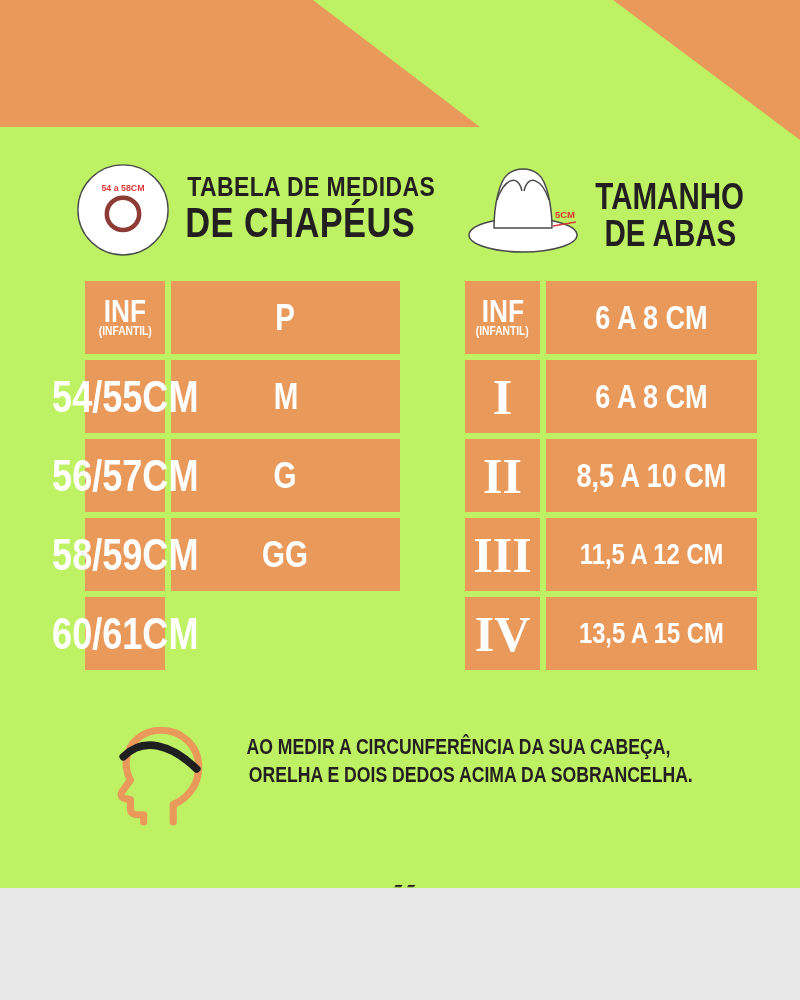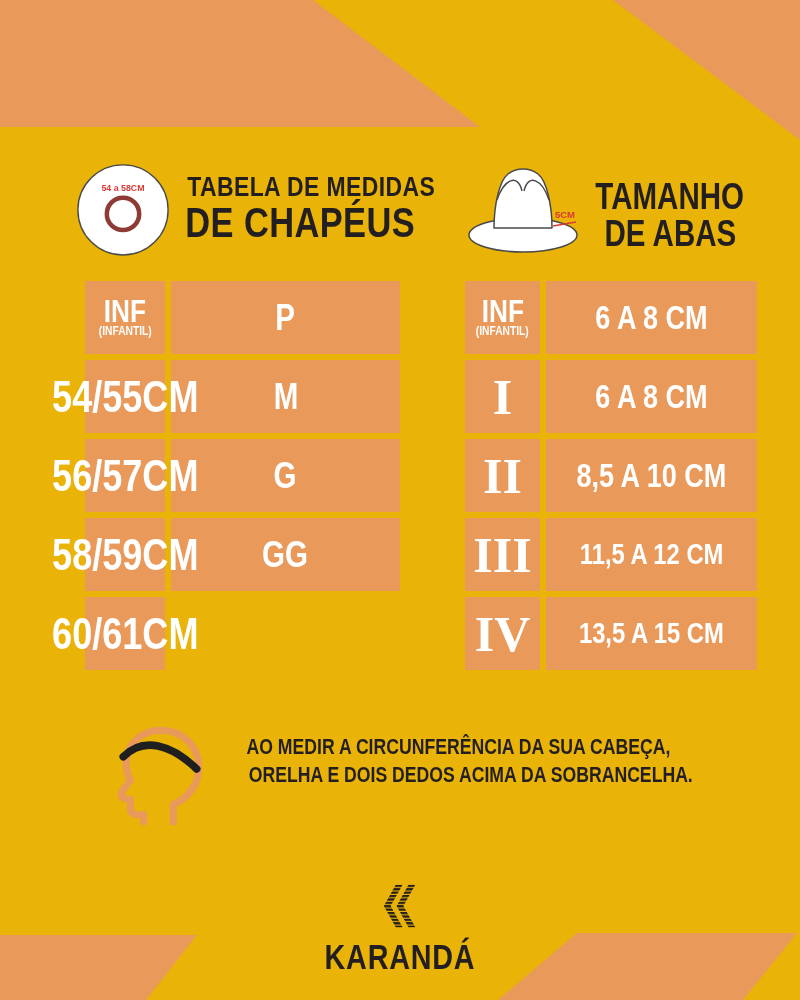--- a/index.html
+++ b/index.html
@@ -1,17 +1,17 @@
 <!DOCTYPE html>
 <html><head>
 <meta charset="utf-8">
 <style>
   * { margin:0; padding:0; box-sizing:border-box; }
   body { background:#e8e8e8; font-family:"Liberation Sans","DejaVu Sans",sans-serif; }
-  .poster{ position:relative; width:800px; height:1000px; background:#eab308; overflow:hidden; margin:0 auto; }
+  .poster{ position:relative; width:800px; height:888px; background:#bef264; overflow:hidden; margin:0 auto; }
   .deco{ position:absolute; inset:0; width:800px; height:1000px; z-index:0; }
 
   .cond{ display:inline-block; transform:scaleX(.82); transform-origin:center; white-space:nowrap; }
 
   
   .hdr-icon{ position:absolute; z-index:2; }
   .hdr-text{ position:absolute; z-index:2; text-align:center; color:#231F20; font-weight:bold; }
   .hdr-left-text{ left:160px; top:172px; width:240px; }
   .hdr-left-text .l1{ font-size:28px; line-height:30px; letter-spacing:.5px; }
   .hdr-left-text .l2{ font-size:42px; line-height:42px; letter-spacing:.5px; }

